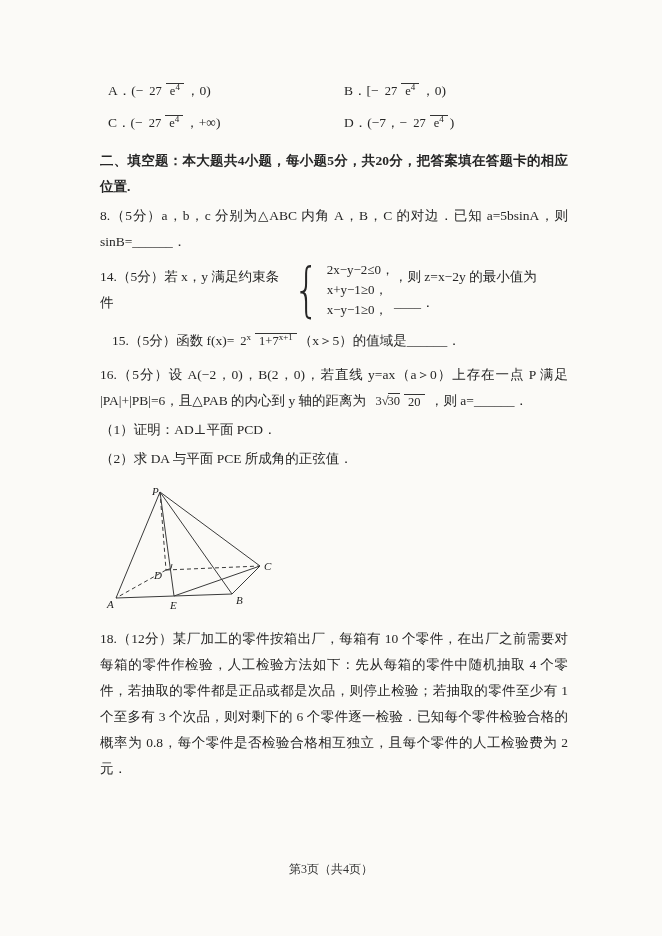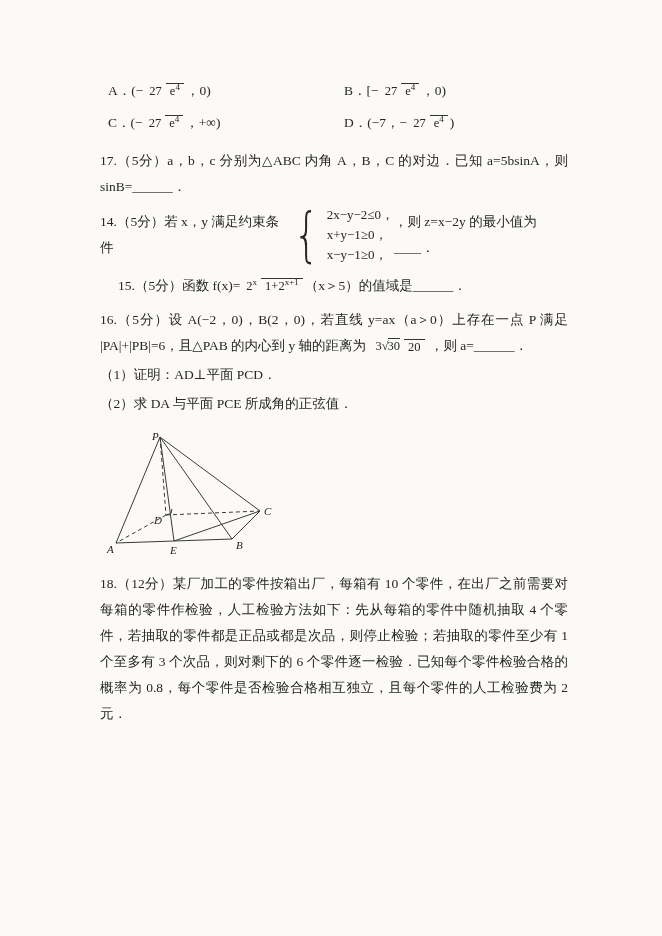--- a/index.html
+++ b/index.html
@@ -19,21 +19,21 @@
   .frac { display: inline-flex; flex-direction: row; align-items: center; vertical-align: middle; margin: 0 2px; font-size: 12.5px; line-height: 15px; text-align: right; }
   .frac .num, .frac .den { display: block; padding: 0 4px; }
   .frac .den { border-top: 1px solid #333; }
   p.q { margin: 3px 0; text-align: justify; }
   .bold { font-weight: bold; }
   .indent { margin-left: 28px; }
   sup { font-size: 9px; line-height: 0; }
   .q14-row { display: flex; align-items: center; margin: 5px 0; }
   .brace { font-family: "DejaVu Sans", sans-serif; font-size: 58px; font-weight: 300; line-height: 1; margin: 0 2px 0 5px; transform: scaleX(0.7); }
   .sys { display: flex; flex-direction: column; font-size: 13px; line-height: 20px; justify-content: center; }
-  .q15-row { display: flex; align-items: center; margin: 8px 18px; }
+  .q15-row { display: flex; align-items: center; margin: 8px 12px; }
   .sqrt { white-space: nowrap; }
   .sqrt .rad { letter-spacing: -1px; }
   .sqrt .val { border-top: 1px solid #333; }
   .figure { margin: 10px 0 6px 6px; display: block; }
   .footer { position: absolute; bottom: 58px; left: 0; width: 100%; text-align: center; font-size: 12px; color: #333; }
 </style>
 </head>
 <body>
 
 <div class="page">
@@ -67,39 +67,40 @@
       <div class="opt">
         <span>D．(−7，−</span>
         <span class="frac">
           <span class="num">27</span>
           <span class="den"><span>e</span><sup>4</sup></span>
         </span>
         <span>)</span>
       </div>
     </div>
 
+    <p class="q bold">二、填空题：本大题共4小题，每小题5分，共20分，把答案填在答题卡的相应位置.</p>
 
-    <p class="q">17.（5分）a，b，c 分别为△ABC 内角 A，B，C 的对边．已知 a=5bsinA，则 sinB=______．</p>
+    <p class="q">8.（5分）a，b，c 分别为△ABC 内角 A，B，C 的对边．已知 a=5bsinA，则 sinB=______．</p>
 
     <div class="q14-row">
       <span>14.（5分）若 x，y 满足约束条件</span>
       <span class="brace">{</span>
       <span class="sys">
         <span>2x−y−2≤0，</span>
         <span>x+y−1≥0，</span>
         <span>x−y−1≥0，</span>
       </span>
       <span>，则 z=x−2y 的最小值为____．</span>
     </div>
 
     <div class="q15-row">
       <span>15.（5分）函数 f(x)=</span>
       <span class="frac">
         <span class="num"><span>2</span><sup>x</sup></span>
-        <span class="den"><span>1+2</span><sup>x+1</sup></span>
+        <span class="den"><span>1+7</span><sup>x+1</sup></span>
       </span>
       <span>（x＞5）的值域是______．</span>
     </div>
 
     <p class="q">
       <span>16.（5分）设 A(−2，0)，B(2，0)，若直线 y=ax（a＞0）上存在一点 P 满足 |PA|+|PB|=6，且△PAB 的内心到 y 轴的距离为</span>
       <span class="frac">
         <span class="num"><span>3</span><span class="sqrt"><span class="rad">√</span><span class="val">30</span></span></span>
         <span class="den">20</span>
       </span>
@@ -133,13 +134,14 @@
         <text x="158" y="88">C</text>
         <text x="48" y="97">D</text>
         <text x="64" y="127">E</text>
       </g>
     </svg>
 
     <p class="q">18.（12分）某厂加工的零件按箱出厂，每箱有 10 个零件，在出厂之前需要对每箱的零件作检验，人工检验方法如下：先从每箱的零件中随机抽取 4 个零件，若抽取的零件都是正品或都是次品，则停止检验；若抽取的零件至少有 1 个至多有 3 个次品，则对剩下的 6 个零件逐一检验．已知每个零件检验合格的概率为 0.8，每个零件是否检验合格相互独立，且每个零件的人工检验费为 2 元．</p>
 
   </div>
 
+  <div class="footer">第3页（共4页）</div>
 </div>
 
 </body></html>

